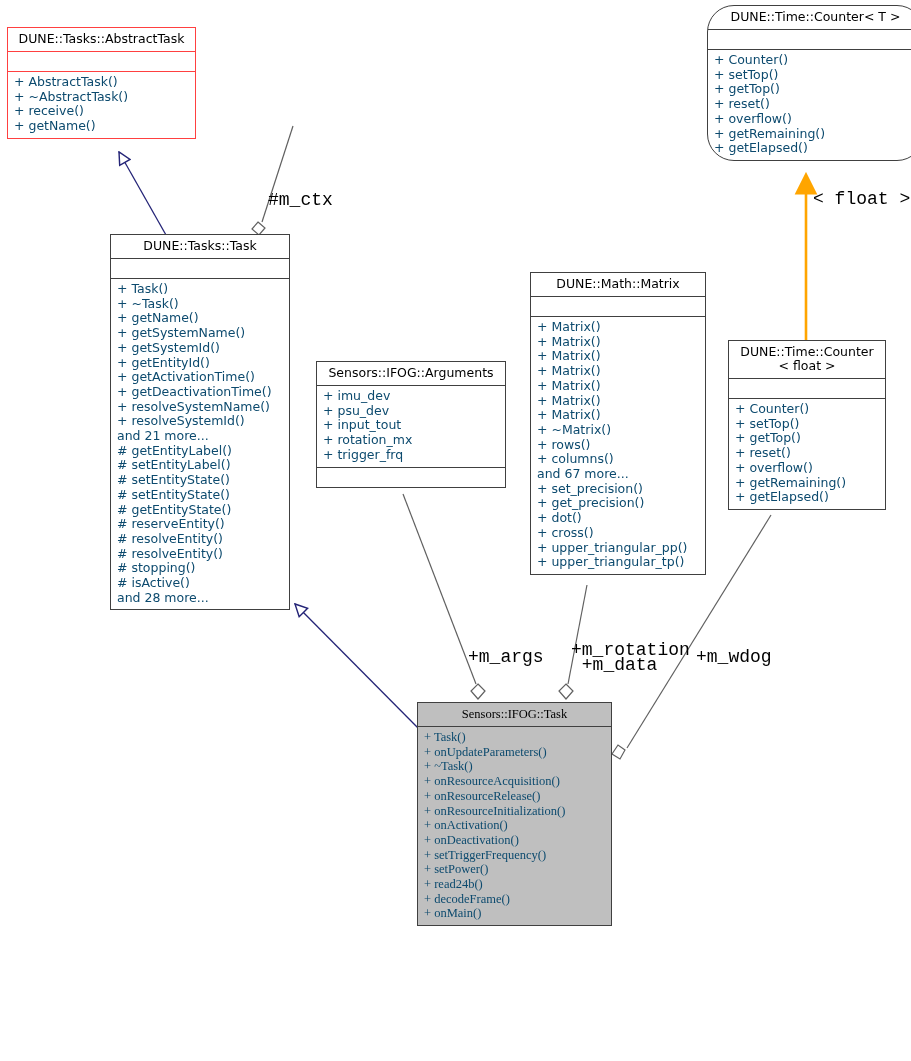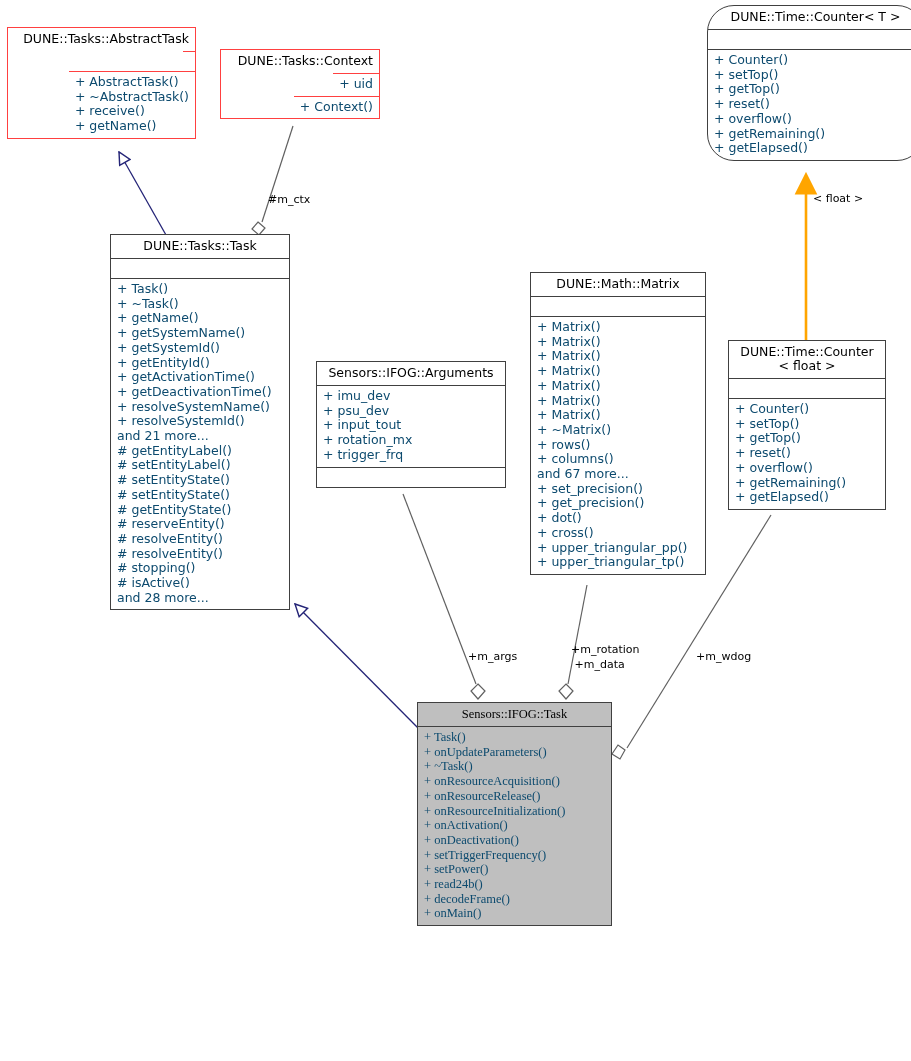--- a/index.html
+++ b/index.html
@@ -28,21 +28,20 @@
   .uml-class {
     position: absolute;
     box-sizing: border-box;
     border: 1px solid #404040;
     background: #ffffff;
     display: flex;
     flex-direction: column;
   }
   .uml-class.accent-red {
     border-color: #ff4040;
-    align-items: flex-end;
   }
   .uml-class.accent-red .compartment {
     border-top-color: #ff4040;
   }
   .uml-class.highlight {
     background: #bfbfbf;
     border-color: #404040;
     font-family: Liberation Serif, serif;
   }
   .uml-title {
@@ -65,24 +64,25 @@
     min-height: 13px;
     padding: 3px 6px;
   }
   .member {
     white-space: pre;
     font-size: 12.5px;
     line-height: 14.7px;
   }
   .edge-label {
     position: absolute;
-    font-size: 11px;
+    font-size: 18px;
     line-height: 14.5px;
     color: #000000;
     white-space: pre;
+    font-family: Liberation Mono, monospace;
   }
 </style>
 </head>
 <body>
 
 <div id="diagram">
 
   <svg id="edges" width="911" height="1061" viewBox="0 0 911 1061">
     <defs>
       <marker id="inh-arrow" viewBox="0 0 12 12" refX="11" refY="6" markerWidth="11" markerHeight="11" orient="auto-start-reverse">
@@ -116,29 +116,20 @@
     <div class="uml-title">DUNE::Tasks::AbstractTask</div>
     <div class="compartment empty"></div>
     <div class="compartment">
       <div class="member">+ AbstractTask()</div>
       <div class="member">+ ~AbstractTask()</div>
       <div class="member">+ receive()</div>
       <div class="member">+ getName()</div>
     </div>
   </div>
 
-  <div class="uml-class accent-red" style="left:220px; top:49px; width:160px;">
-    <div class="uml-title">DUNE::Tasks::Context</div>
-    <div class="compartment">
-      <div class="member">+ uid</div>
-    </div>
-    <div class="compartment">
-      <div class="member">+ Context()</div>
-    </div>
-  </div>
 
   <div class="uml-class" style="left:707px; top:5px; width:217px;border-radius:27px;">
     <div class="uml-title">DUNE::Time::Counter&lt; T &gt;</div>
     <div class="compartment empty"></div>
     <div class="compartment">
       <div class="member">+ Counter()</div>
       <div class="member">+ setTop()</div>
       <div class="member">+ getTop()</div>
       <div class="member">+ reset()</div>
       <div class="member">+ overflow()</div>

